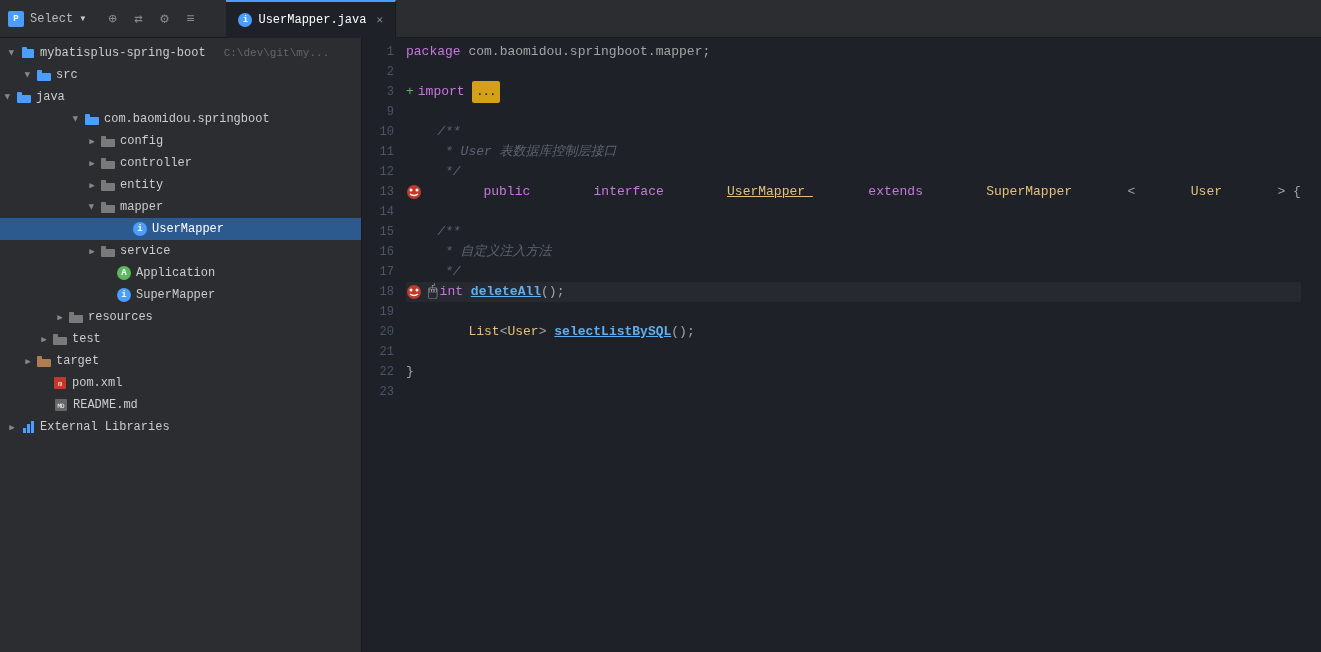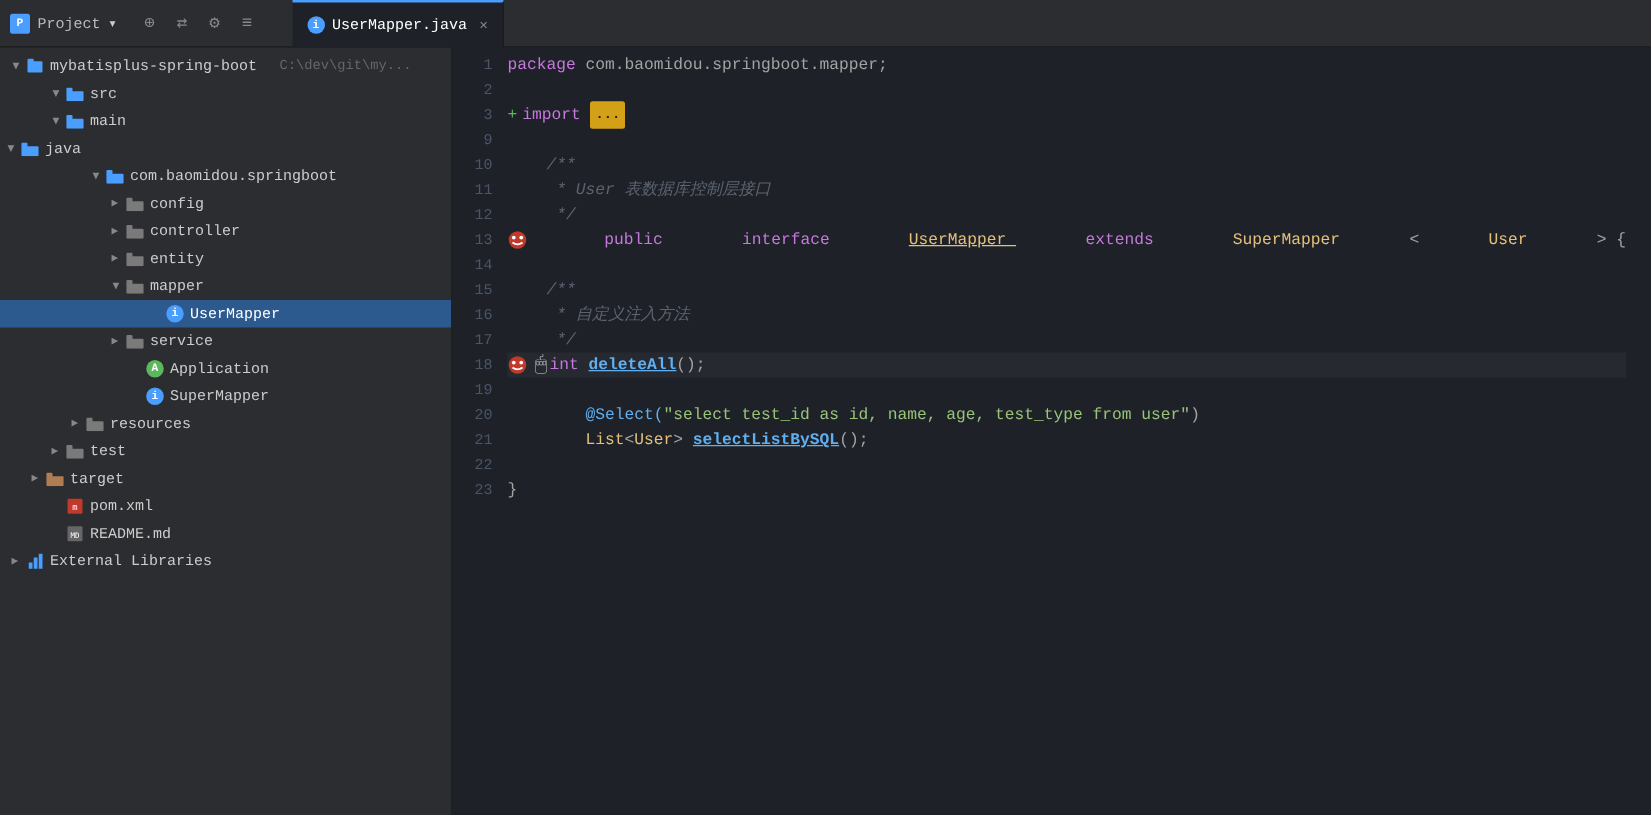--- a/index.html
+++ b/index.html
@@ -269,21 +269,21 @@
     .cursor-line {
       background: rgba(255,255,255,0.04);
     }
   </style>
 </head>
 <body>
 
 <div class="title-bar">
   <div class="title-bar-left">
     <div class="title-project-icon">P</div>
-    <span>Project</span>
+    <span>Select</span>
     <span class="title-dropdown">▾</span>
     <div class="title-bar-actions">
       <span class="title-action-icon">⊕</span>
       <span class="title-action-icon">⇄</span>
       <span class="title-action-icon">⚙</span>
       <span class="title-action-icon">≡</span>
     </div>
   </div>
 
   <div class="tab-bar" style="margin-left: 20px;">
@@ -304,41 +304,31 @@
       <div class="tree-icon">
         <svg width="14" height="14" viewBox="0 0 14 14">
             <rect x="1" y="3" width="12" height="9" rx="1" fill="#4a9eff"></rect>
             <rect x="1" y="1" width="5" height="3" rx="1" fill="#4a9eff"></rect>
           </svg>
       </div>
       <span class="tree-label">mybatisplus-spring-boot</span>
       <span class="tree-label path">C:\dev\git\my...</span>
     </div>
 
-    <div class="tree-item" style="padding-left: 36px;">
+    <div class="tree-item" style="padding-left: 20px;">
       <div class="tree-arrow expanded">▶</div>
       <div class="tree-icon">
         <svg width="14" height="11" viewBox="0 0 14 11">
             <rect x="0" y="3" width="14" height="8" rx="1" fill="#4a9eff"></rect>
             <rect x="0" y="0" width="5" height="4" rx="1" fill="#4a9eff"></rect>
           </svg>
       </div>
       <span class="tree-label">src</span>
     </div>
 
-    <div class="tree-item" style="padding-left: 36px;">
-      <div class="tree-arrow expanded">▶</div>
-      <div class="tree-icon">
-        <svg width="14" height="11" viewBox="0 0 14 11">
-            <rect x="0" y="3" width="14" height="8" rx="1" fill="#4a9eff"></rect>
-            <rect x="0" y="0" width="5" height="4" rx="1" fill="#4a9eff"></rect>
-          </svg>
-      </div>
-      <span class="tree-label">main</span>
-    </div>
 
     <div class="tree-item" style="">
       <div class="tree-arrow expanded">▶</div>
       <div class="tree-icon">
         <svg width="14" height="11" viewBox="0 0 14 11">
             <rect x="0" y="3" width="14" height="8" rx="1" fill="#4a9eff"></rect>
             <rect x="0" y="0" width="5" height="4" rx="1" fill="#4a9eff"></rect>
           </svg>
       </div>
       <span class="tree-label">java</span>
@@ -471,21 +461,21 @@
       <div class="tree-arrow" style="visibility:hidden;">▶</div>
       <div class="tree-icon">
         <svg width="14" height="14" viewBox="0 0 14 14">
           <rect x="1" y="1" width="12" height="12" rx="1" fill="#c0392b"></rect>
           <text x="7" y="10" text-anchor="middle" font-size="7" fill="white" font-family="monospace">m</text>
         </svg>
       </div>
       <span class="tree-label">pom.xml</span>
     </div>
 
-    <div class="tree-item" style="padding-left: 36px;">
+    <div class="tree-item" style="padding-left: 25px; margin-left: 12px;">
       <div class="tree-arrow" style="visibility:hidden;">▶</div>
       <div class="tree-icon">
         <svg width="14" height="14" viewBox="0 0 14 14">
           <rect x="1" y="1" width="12" height="12" rx="1" fill="#666"></rect>
           <text x="7" y="10" text-anchor="middle" font-size="6" fill="white" font-family="monospace">MD</text>
         </svg>
       </div>
       <span class="tree-label">README.md</span>
     </div>
 
@@ -597,25 +587,20 @@
           </span>
           
           <span style="margin-right:2px; font-size:16px; color:#ccc;">🖱</span>
           <span class="kw">int </span>
           <span class="fn underline">deleteAll</span>
           <span class="plain">();</span>
         </div>
 
         <div class="code-line">&nbsp;</div>
 
-        <div class="code-line">
-          <span class="anno">        @Select(</span>
-          <span class="str">"select test_id as id, name, age, test_type from user"</span>
-          <span class="plain">)</span>
-        </div>
 
         <div class="code-line">
           <span class="plain">        </span>
           <span class="cls">List</span>
           <span class="plain">&lt;</span>
           <span class="cls">User</span>
           <span class="plain">&gt; </span>
           <span class="fn underline">selectListBySQL</span>
           <span class="plain">();</span>
         </div>

